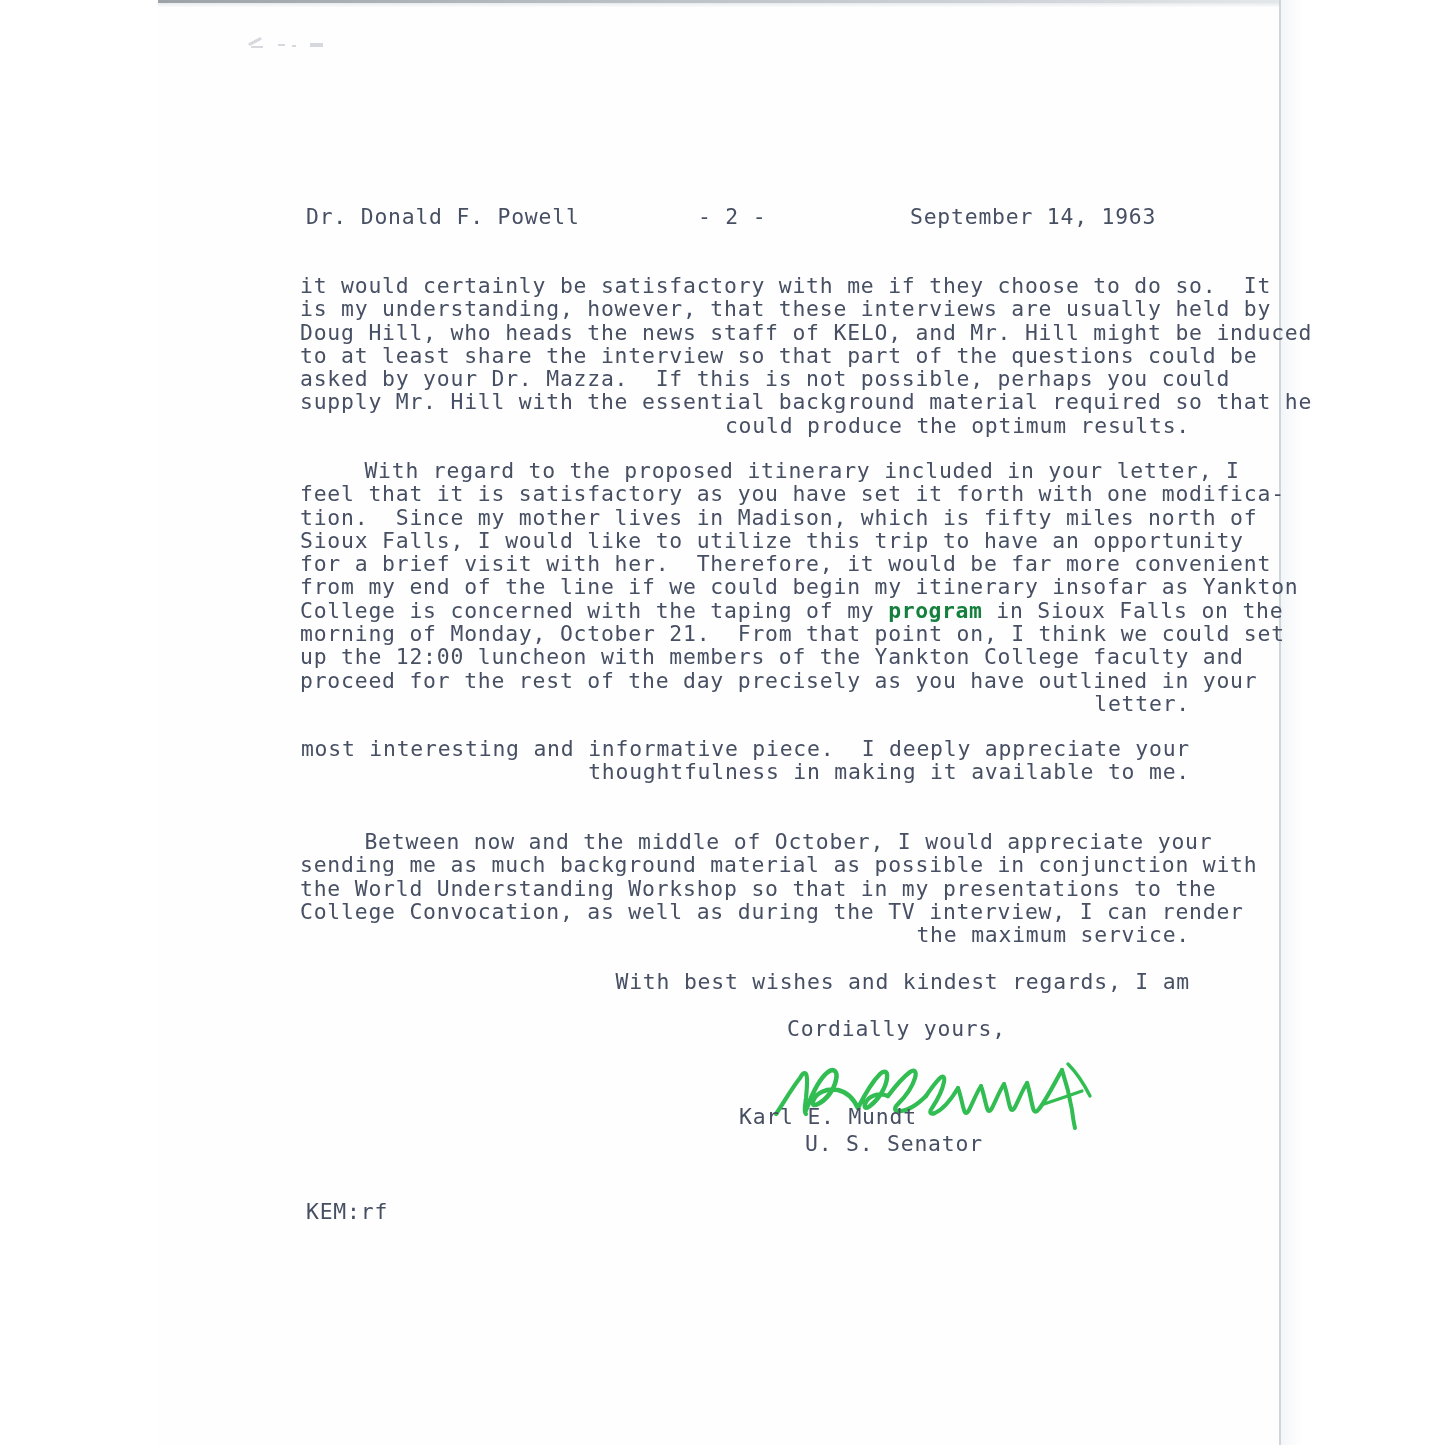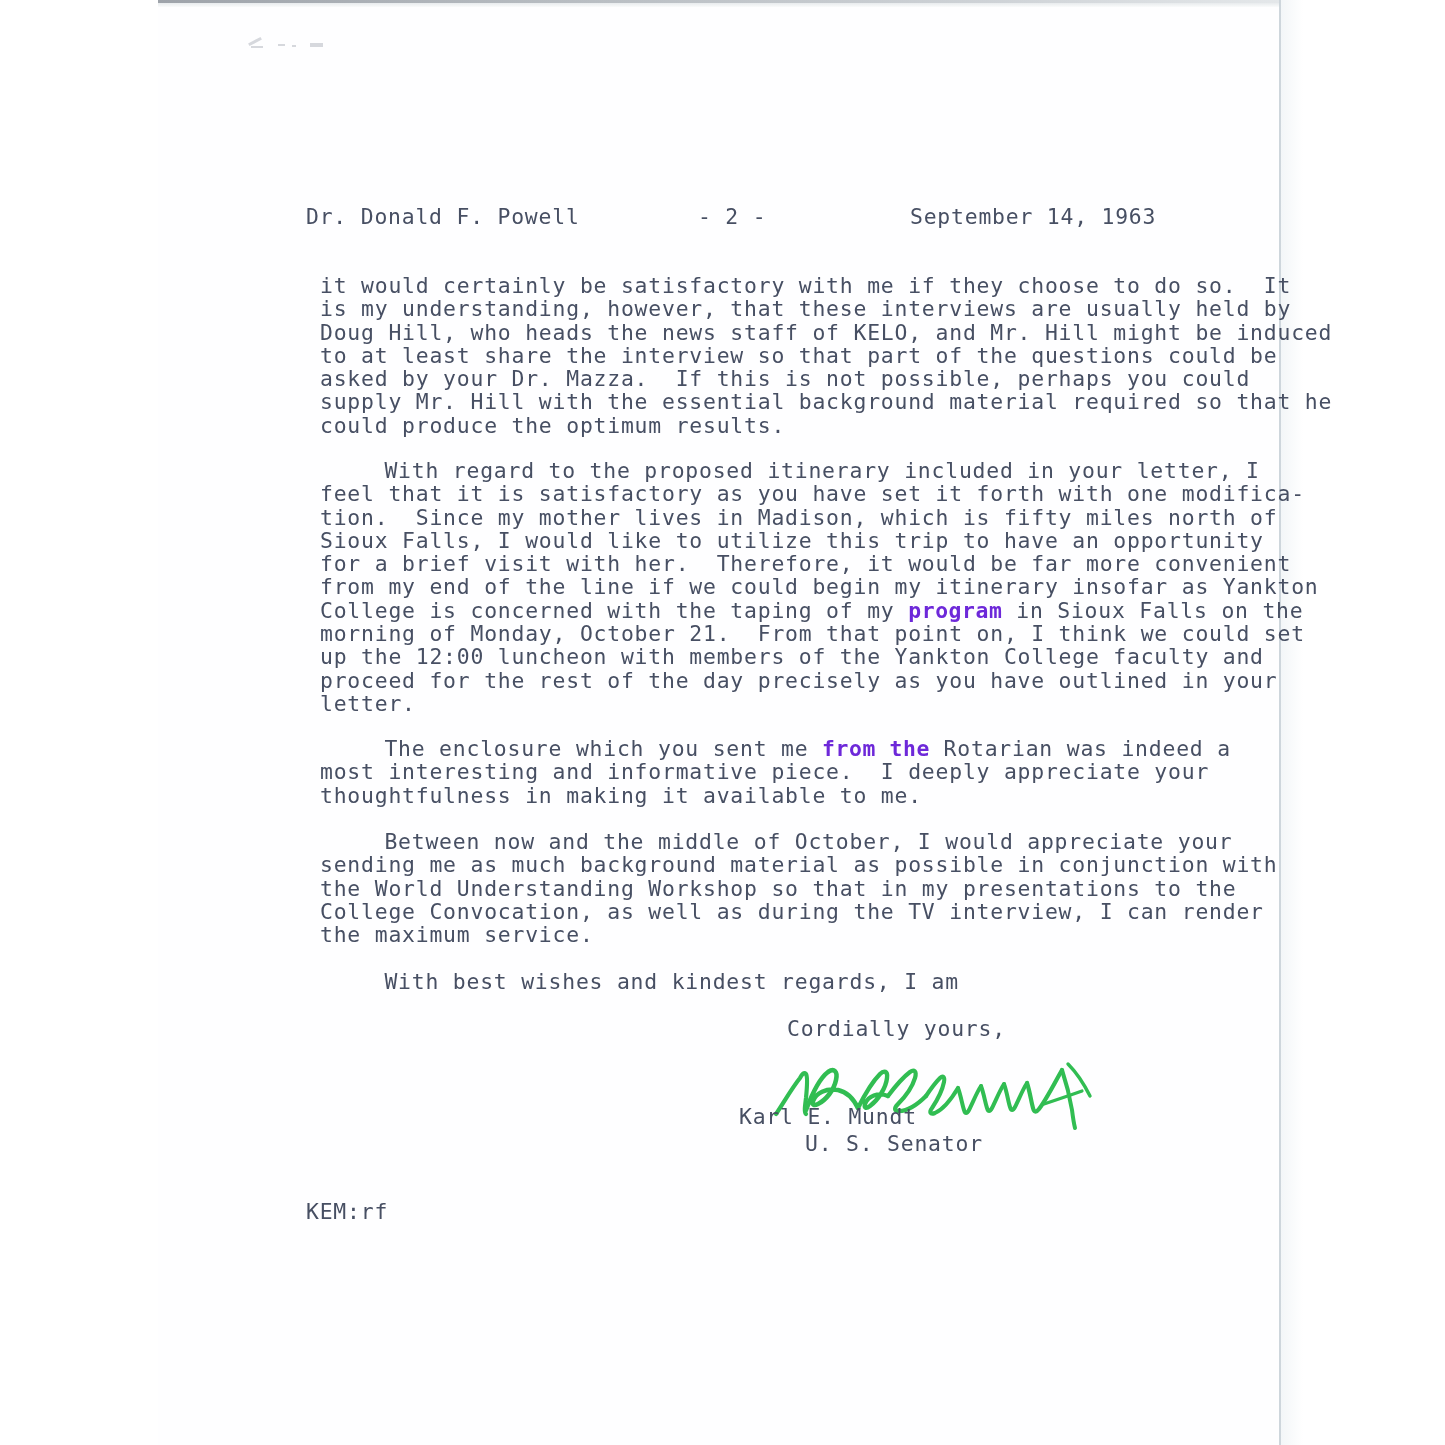--- a/index.html
+++ b/index.html
@@ -105,29 +105,30 @@
   }
   #header-line .row {
     display: flex;
   }
   #hdr-recipient { width: 392px; }
   #hdr-page      { width: 212px; }
   #hdr-date      { }
 
   .para {
     position: absolute;
-    left: 320px;
+    left: 300px;
     width: 890px;
+    text-align: right;
   }
   .para .ln { display: block; }
   .ind { display: inline-block; width: 5ch; }
 
   b.ovr {
     font-weight: bold;
-    color: #6d28d9;
+    color: #15803d;
     letter-spacing: 0.6px;
   }
 
   #p1 { top: 274px; }
   #p2 { top: 459px; }
   #p3 { top: 737px; }
   #p4 { top: 830px; }
   #p5 { top: 970px; }
 
   #closing      { position: absolute; left: 787px; top: 1017px; }
@@ -170,21 +171,21 @@
     <div id="header-line" class="tw">
       <div class="row">
         <span id="hdr-recipient">Dr. Donald F. Powell</span>
         <span id="hdr-page">- 2 -</span>
         <span id="hdr-date">September 14, 1963</span>
       </div>
     </div>
 
     <div id="p1" class="para tw"><span class="ln">it would certainly be satisfactory with me if they choose to do so.  It</span><span class="ln">is my understanding, however, that these interviews are usually held by</span><span class="ln">Doug Hill, who heads the news staff of KELO, and Mr. Hill might be induced</span><span class="ln">to at least share the interview so that part of the questions could be</span><span class="ln">asked by your Dr. Mazza.  If this is not possible, perhaps you could</span><span class="ln">supply Mr. Hill with the essential background material required so that he</span><span class="ln">could produce the optimum results.</span></div>
     <div id="p2" class="para tw"><span class="ln"><span class="ind"></span>With regard to the proposed itinerary included in your letter, I</span><span class="ln">feel that it is satisfactory as you have set it forth with one modifica-</span><span class="ln">tion.  Since my mother lives in Madison, which is fifty miles north of</span><span class="ln">Sioux Falls, I would like to utilize this trip to have an opportunity</span><span class="ln">for a brief visit with her.  Therefore, it would be far more convenient</span><span class="ln">from my end of the line if we could begin my itinerary insofar as Yankton</span><span class="ln">College is concerned with the taping of my <b class="ovr">program</b> in Sioux Falls on the</span><span class="ln">morning of Monday, October 21.  From that point on, I think we could set</span><span class="ln">up the 12:00 luncheon with members of the Yankton College faculty and</span><span class="ln">proceed for the rest of the day precisely as you have outlined in your</span><span class="ln">letter.</span></div>
-    <div id="p3" class="para tw"><span class="ln"><span class="ind"></span>The enclosure which you sent me <b class="ovr">from the</b> Rotarian was indeed a</span><span class="ln">most interesting and informative piece.  I deeply appreciate your</span><span class="ln">thoughtfulness in making it available to me.</span></div>
+    <div id="p3" class="para tw"><span class="ln">most interesting and informative piece.  I deeply appreciate your</span><span class="ln">thoughtfulness in making it available to me.</span></div>
     <div id="p4" class="para tw"><span class="ln"><span class="ind"></span>Between now and the middle of October, I would appreciate your</span><span class="ln">sending me as much background material as possible in conjunction with</span><span class="ln">the World Understanding Workshop so that in my presentations to the</span><span class="ln">College Convocation, as well as during the TV interview, I can render</span><span class="ln">the maximum service.</span></div>
     <div id="p5" class="para tw"><span class="ln"><span class="ind"></span>With best wishes and kindest regards, I am</span></div>
 
     <div id="closing" class="tw">Cordially yours,</div>
 
     <div id="signature">
       <svg width="330" height="78" viewBox="0 0 330 78" xmlns="http://www.w3.org/2000/svg">
         <g fill="none" stroke="#31bd52" stroke-linecap="round" stroke-linejoin="round">
           <path d="M8,56 C16,44 24,30 32,20 C34,16 36,14 38,16 C40,19 39,30 38,40 C37,48 36,54 38,56" stroke-width="4.2"></path>
           <path d="M38,52 C44,36 52,20 60,14 C66,10 70,13 68,22 C66,32 58,42 50,46 C46,48 44,47 45,43

